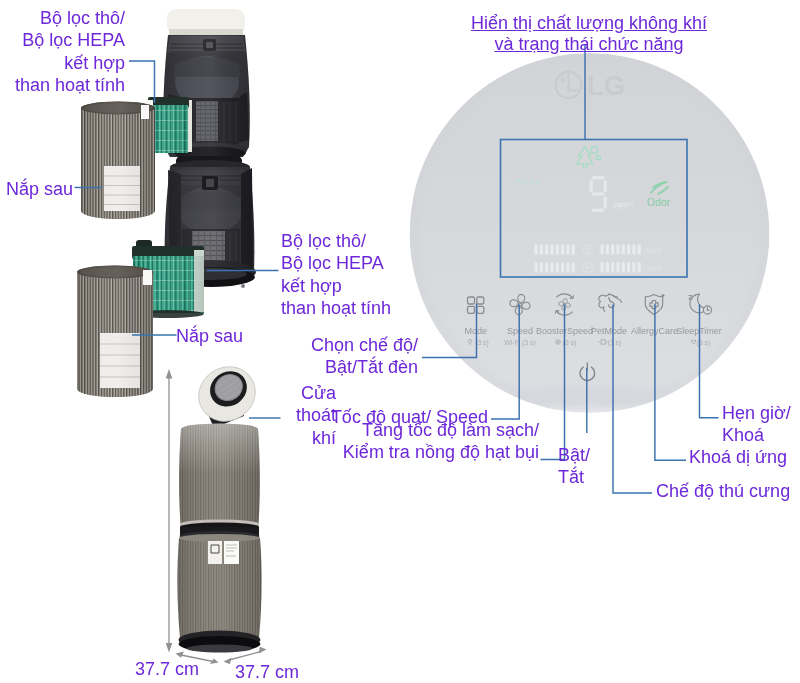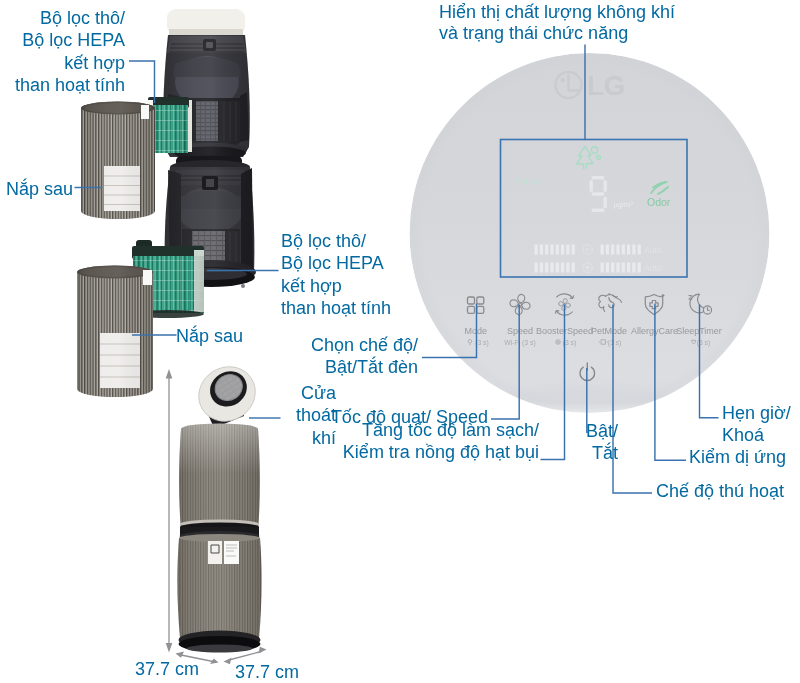--- a/index.html
+++ b/index.html
@@ -1,17 +1,17 @@
 <!DOCTYPE html>
 <html><head>
 <meta charset="utf-8">
 <style>
 html,body{margin:0;padding:0;background:#fff;}
 #c{position:relative;width:800px;height:683px;overflow:hidden;background:#fff;font-family:"Liberation Sans",sans-serif;}
-.t{position:absolute;color:#0369a1;font-size:18px;line-height:22.4px;white-space:nowrap;}
+.t{position:absolute;color:#6d28d9;font-size:18px;line-height:22.4px;white-space:nowrap;}
 </style>
 </head>
 <body>
 <div id="c">
 <svg id="art" width="800" height="683" viewBox="0 0 800 683" style="position:absolute;left:0;top:0">
 <defs>
 <radialGradient id="gc" cx="50%" cy="44%" r="58%">
  <stop offset="0%" stop-color="#d8dadd"></stop>
  <stop offset="62%" stop-color="#d4d6d9"></stop>
  <stop offset="88%" stop-color="#d0d2d6"></stop>
@@ -443,21 +443,21 @@
 </g>
 </svg>
 
 <div class="t" style="left:0;top:7px;width:125px;text-align:right;">Bộ lọc thô/<br>Bộ lọc HEPA<br>kết hợp<br>than hoạt tính</div>
 <div class="t" style="left:6px;top:178px;">Nắp sau</div>
 <div class="t" style="left:281px;top:230px;">Bộ lọc thô/<br>Bộ lọc HEPA<br>kết hợp<br>than hoạt tính</div>
 <div class="t" style="left:176px;top:325px;">Nắp sau</div>
 <div class="t" style="left:276px;top:382px;width:60px;text-align:right;">Cửa<br>thoát<br>khí</div>
 <div class="t" style="left:135px;top:658px;">37.7 cm</div>
 <div class="t" style="left:235px;top:661px;">37.7 cm</div>
-<div class="t" style="left:439px;top:2px;width:300px;line-height:20.5px;">Hiển thị chất lượng không khí<br>và trạng thái chức năng</div>
+<div class="t" style="left:439px;top:13px;width:300px;text-align:center;line-height:20.5px;text-decoration:underline;">Hiển thị chất lượng không khí<br>và trạng thái chức năng</div>
 <div class="t" style="left:300px;top:334px;width:118px;text-align:right;">Chọn chế độ/<br>Bật/Tắt đèn</div>
 <div class="t" style="left:300px;top:406px;width:188px;text-align:right;">Tốc độ quạt/ Speed</div>
 <div class="t" style="left:298px;top:419px;width:241px;text-align:right;">Tăng tốc độ làm sạch/<br>Kiểm tra nồng độ hạt bụi</div>
-<div class="t" style="left:558px;top:420px;width:60px;text-align:right;">Bật/<br>Tắt</div>
-<div class="t" style="left:656px;top:480px;">Chế độ thú hoạt</div>
-<div class="t" style="left:689px;top:446px;">Kiểm dị ứng</div>
+<div class="t" style="left:558px;top:444px;width:60px;text-align:left;">Bật/<br>Tắt</div>
+<div class="t" style="left:656px;top:480px;">Chế độ thú cưng</div>
+<div class="t" style="left:689px;top:446px;">Khoá dị ứng</div>
 <div class="t" style="left:722px;top:394px;margin-top:8px;">Hẹn giờ/<br>Khoá</div>
 </div>
 
 </body></html>

